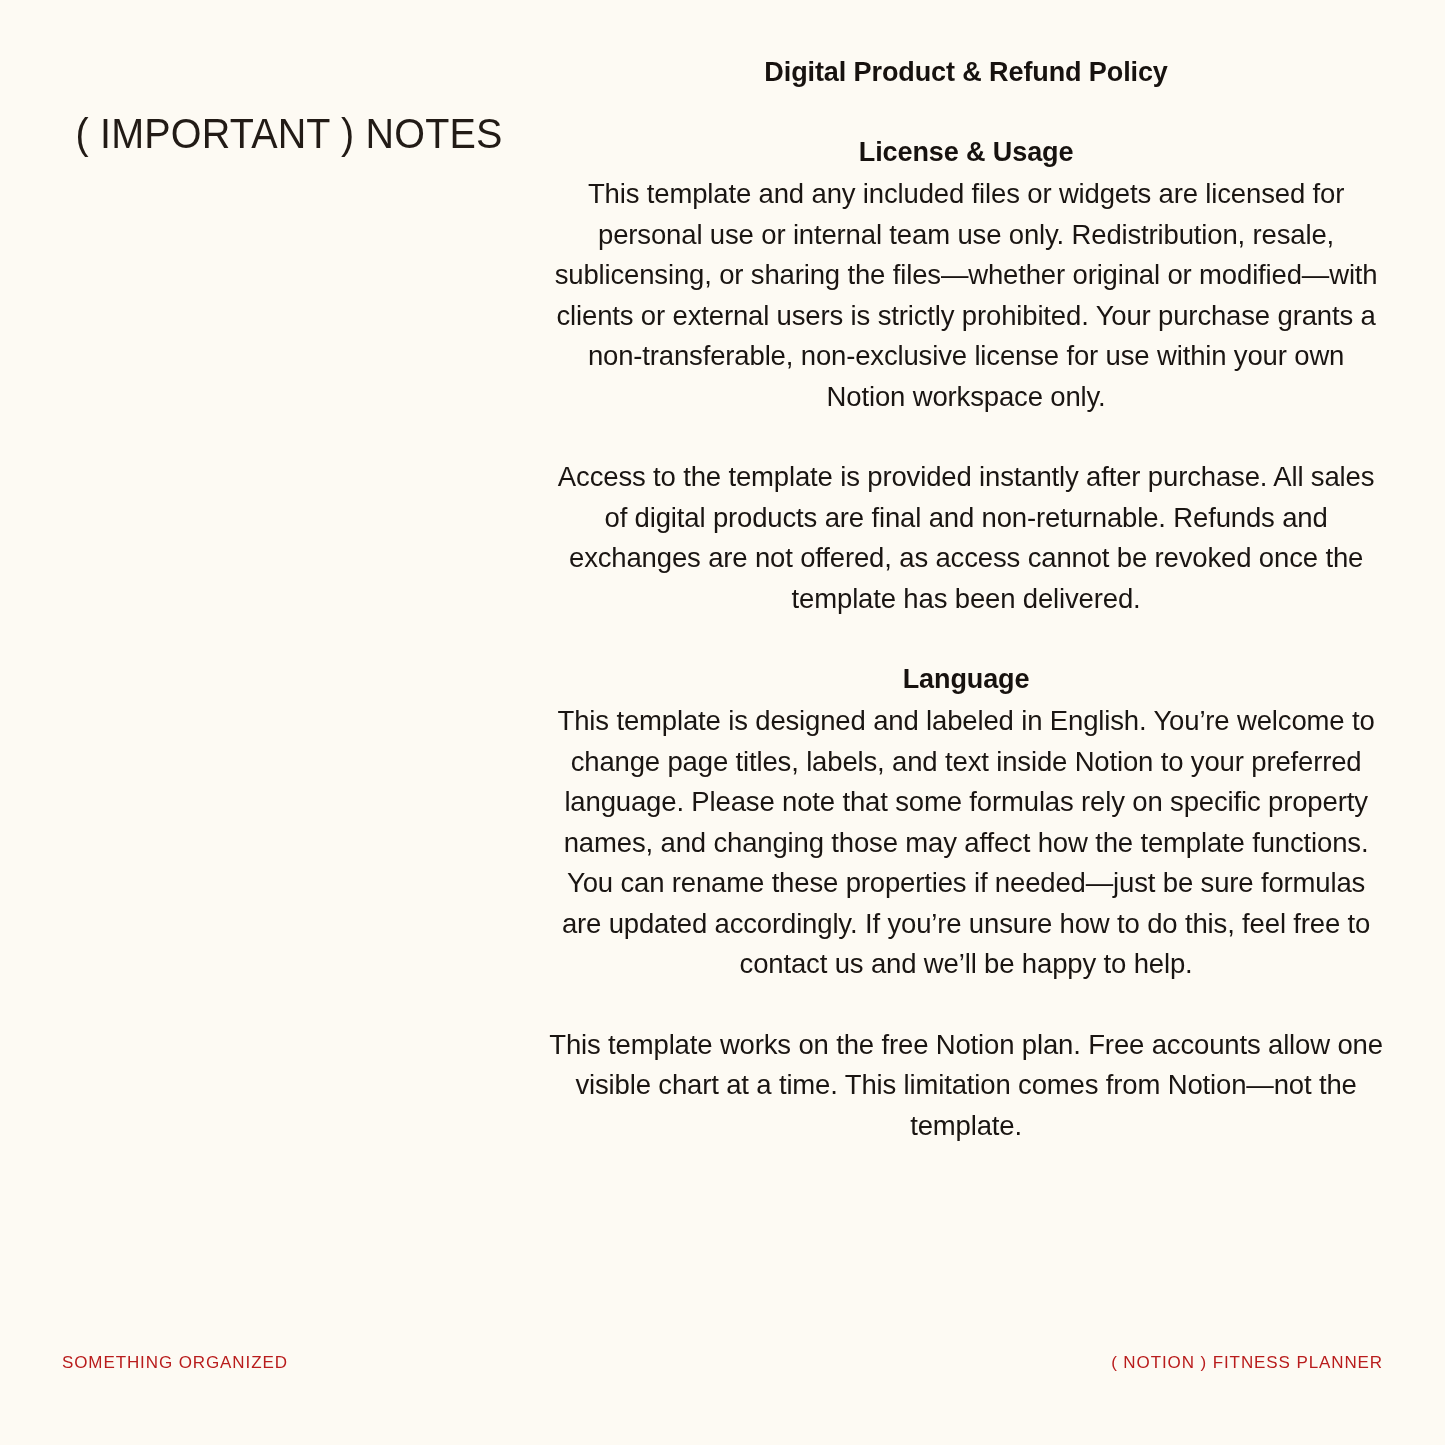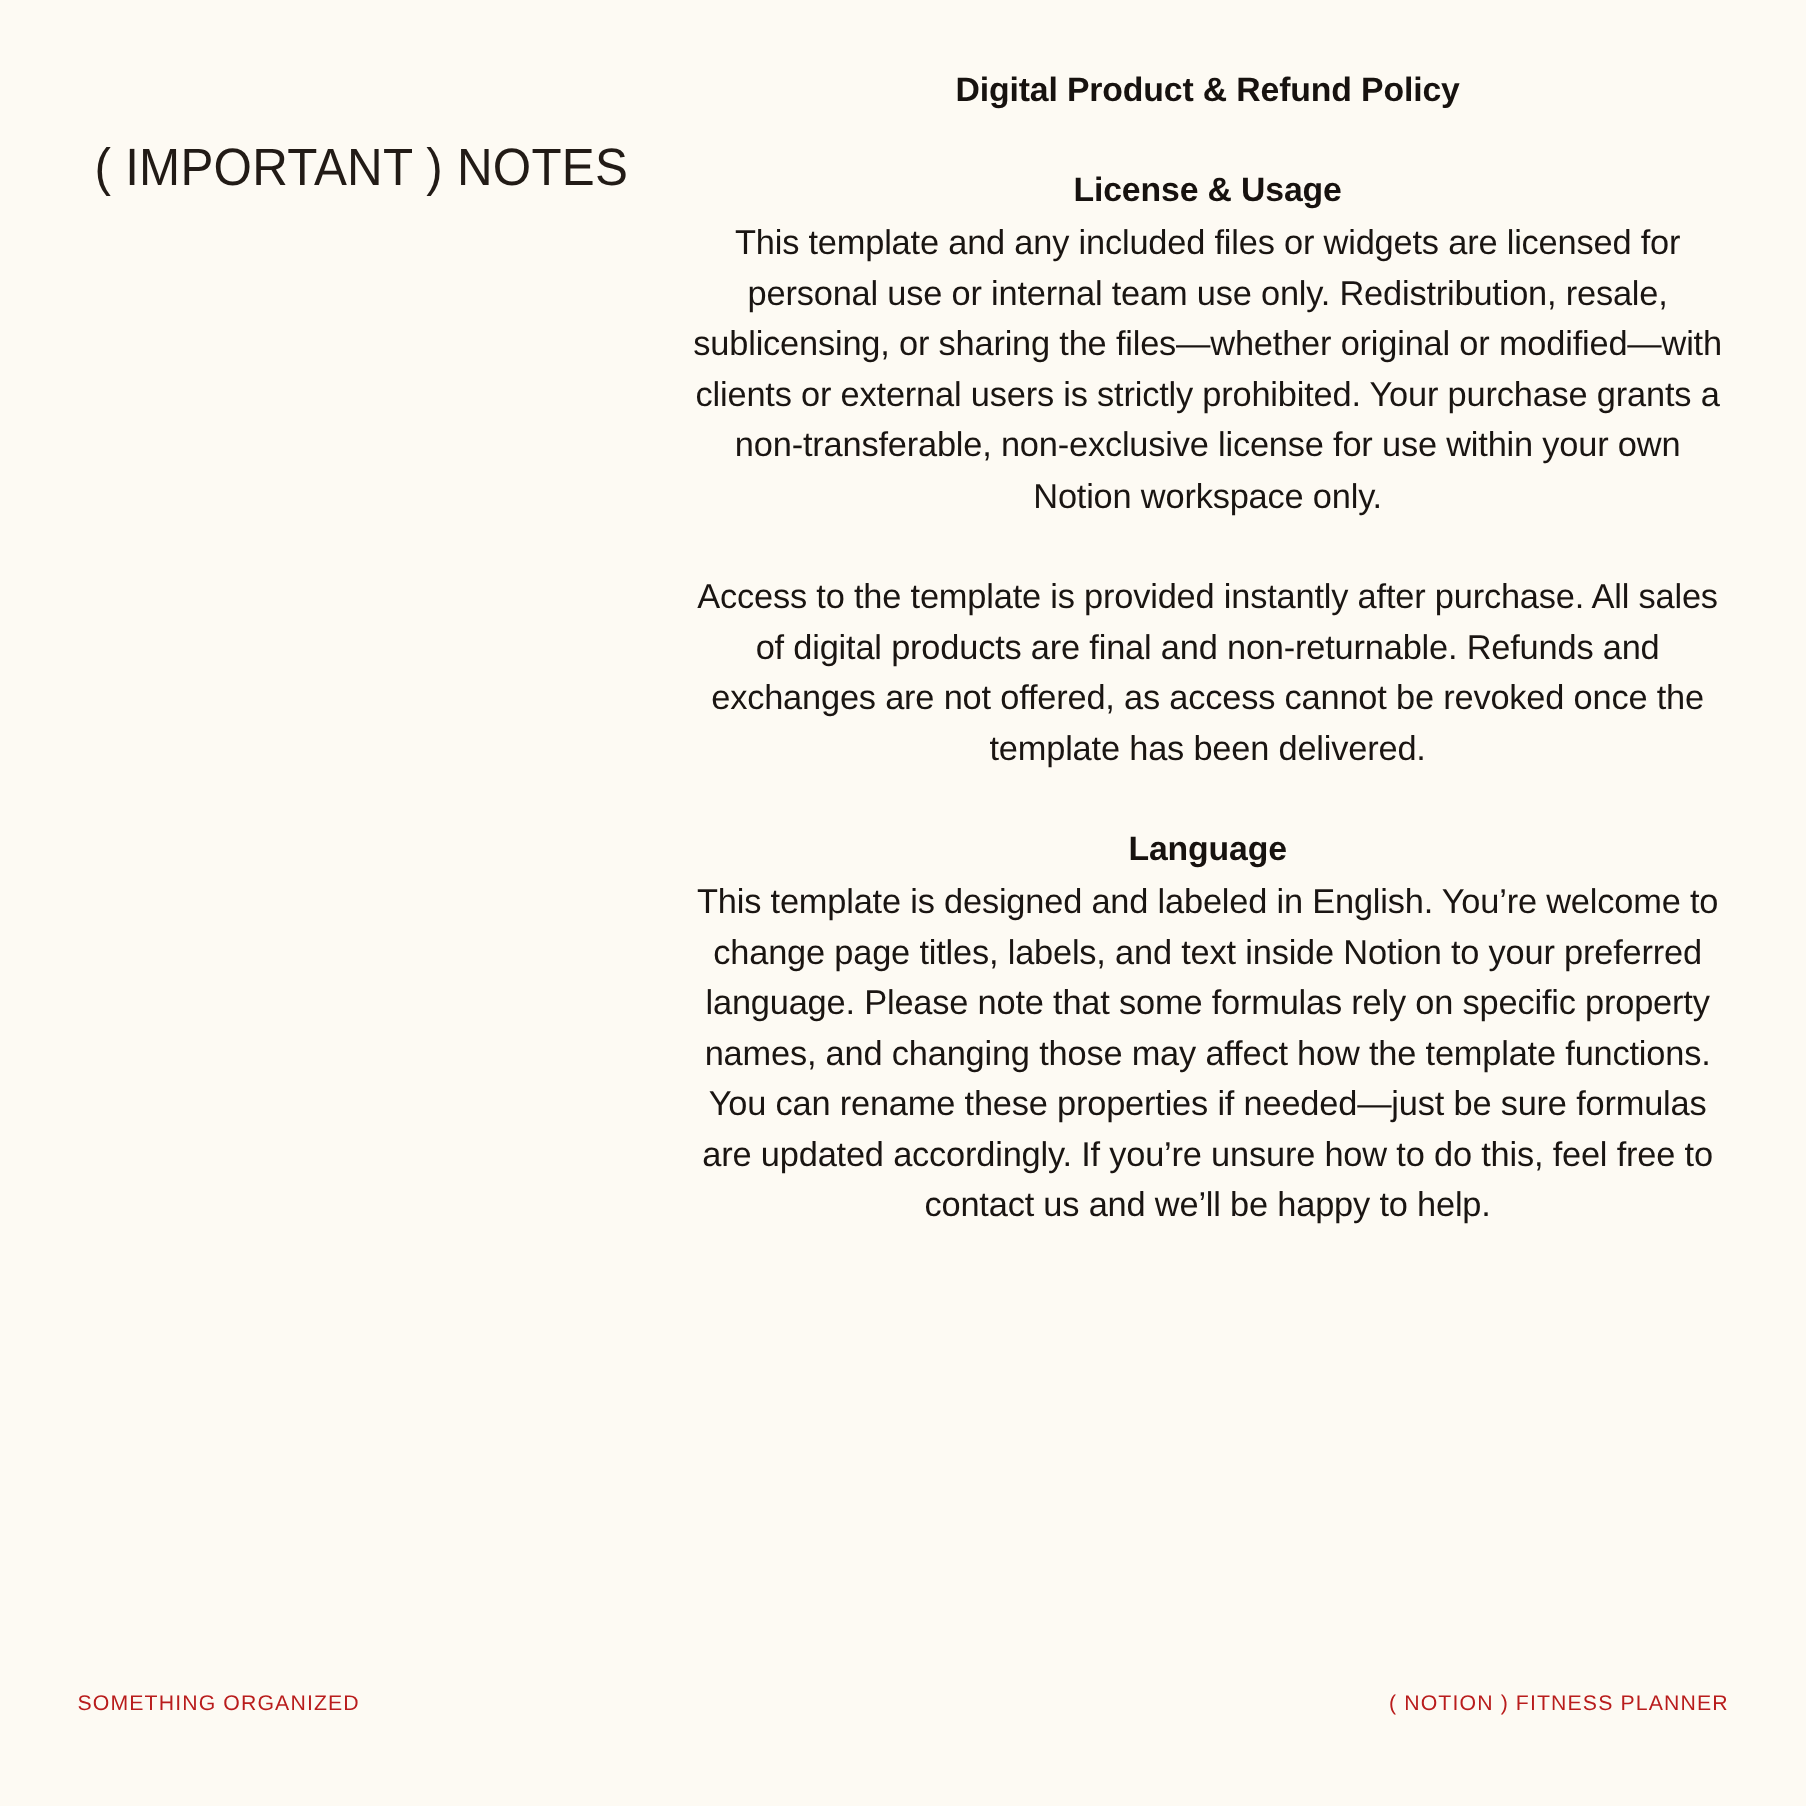--- a/index.html
+++ b/index.html
@@ -123,20 +123,21 @@
     <section class="section">
       <p class="section-body">Access to the template is provided instantly after purchase. All sales of digital products are final and non-returnable. Refunds and exchanges are not offered, as access cannot be revoked once the template has been delivered.</p>
     </section>
 
     <section class="section">
       <h2 class="section-heading">Language</h2>
       <p class="section-body">This template is designed and labeled in English. You’re welcome to change page titles, labels, and text inside Notion to your preferred language. Please note that some formulas rely on specific property names, and changing those may affect how the template functions. You can rename these properties if needed—just be sure formulas are updated accordingly. If you’re unsure how to do this, feel free to contact us and we’ll be happy to help.</p>
     </section>
 
     <section class="section">
+      <p class="section-body">This template works on the free Notion plan. Free accounts allow one visible chart at a time. This limitation comes from Notion—not the template.</p>
     </section>
 
   </div>
 
   <div class="footer">
     <span class="footer-text">SOMETHING ORGANIZED</span>
     <span class="footer-text footer-right">( NOTION ) FITNESS PLANNER</span>
   </div>
 
 </div>

